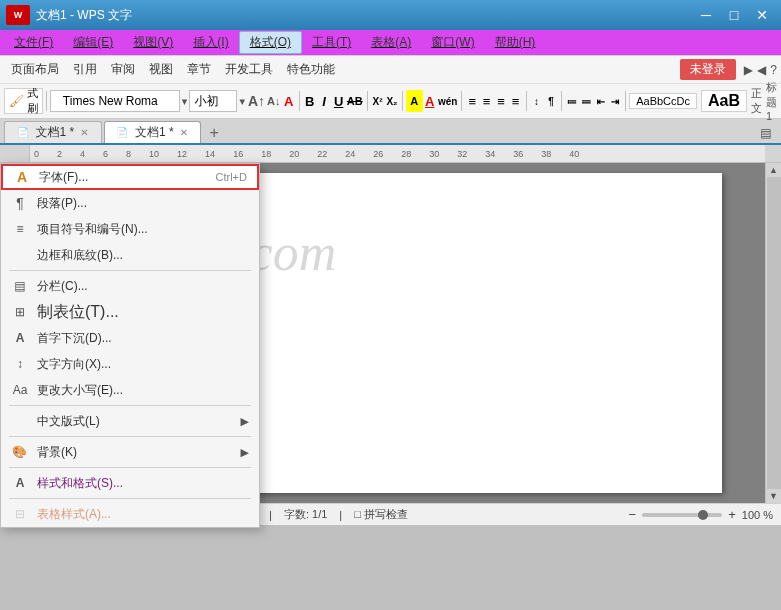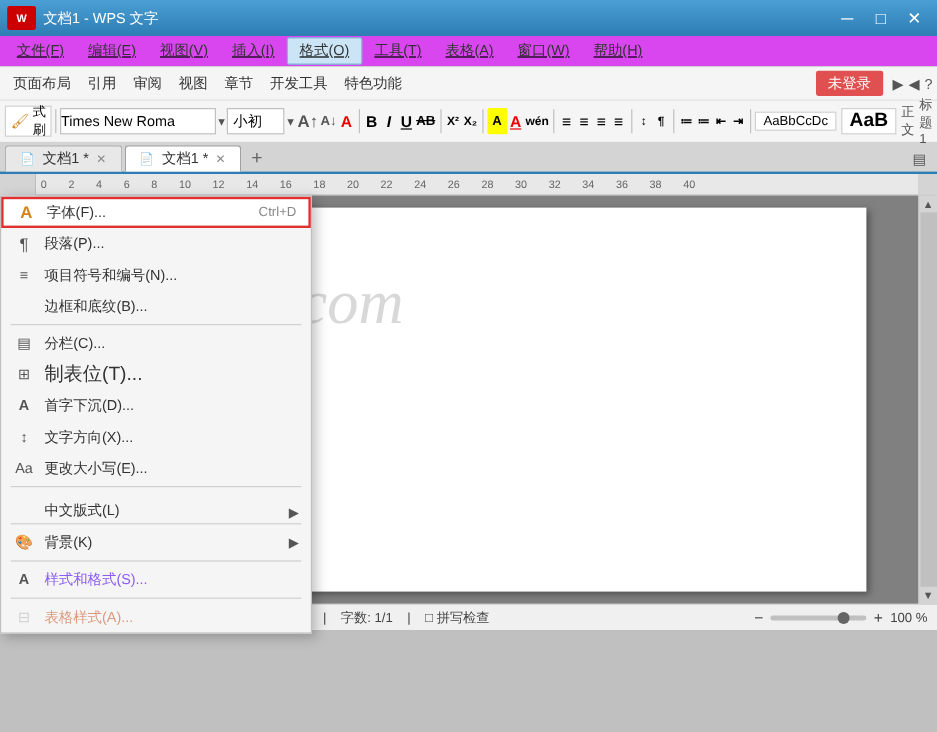--- a/index.html
+++ b/index.html
@@ -8,21 +8,21 @@
     
     .title-bar { height: 30px; background: linear-gradient(to bottom, #4a9fd4, #2e7db5); display: flex; align-items: center; justify-content: space-between; padding: 0 6px; }
     .title-bar-left { display: flex; align-items: center; gap: 6px; }
     .title-bar-logo { width: 24px; height: 20px; background: #c00; color: white; font-size: 9px; font-weight: bold; display: flex; align-items: center; justify-content: center; border-radius: 2px; }
     .title-bar-controls { display: flex; gap: 2px; }
     .title-btn { width: 26px; height: 20px; display: flex; align-items: center; justify-content: center; color: white; font-size: 14px; cursor: pointer; border-radius: 2px; }
     .menu-item { padding: 2px 10px; cursor: pointer; font-size: 12px; color: #333; border-radius: 2px; }
 
     .toolbar-btn { padding: 2px 6px; font-size: 12px; color: #333; cursor: pointer; border: 1px solid transparent; border-radius: 2px; }
 
-    .font-select { width: 130px; height: 22px; border: 1px solid #c0c0c0; background: white; font-size: 12px; padding: 1px 0; }
+    .font-select { width: 130px; height: 22px; border: 1px solid #c0c0c0; background: white; font-size: 12px; padding: 1px 12px; }
     .size-select { width: 50px; height: 22px; border: 1px solid #c0c0c0; background: white; font-size: 12px; padding: 1px 4px; }
 
     
     .fmt-btn { width: 22px; height: 22px; display: flex; align-items: center; justify-content: center; cursor: pointer; border: 1px solid transparent; border-radius: 2px; font-size: 13px; font-weight: bold; }
     .tab-close { font-size: 10px; color: #888; cursor: pointer; }
     .dropdown-item { height: 28px; display: flex; align-items: center; padding: 0 12px; gap: 8px; cursor: pointer; font-size: 12px; color: #333; white-space: nowrap; }
 
     
     .menu-item.formato { background: #cce5f6; border: 1px solid #7ab8d9; }
 
@@ -244,35 +244,35 @@
       </div>
       <div style="display:flex;align-items:center;height:26px;padding:0 10px;gap:8px;cursor:pointer;" class="dropdown-item">
         <span style="width:18px;text-align:center;font-size:12px;color:#555;">↕</span>
         <span style="font-size:12px;color:#333;">文字方向(X)...</span>
       </div>
       <div style="display:flex;align-items:center;height:26px;padding:0 10px;gap:8px;cursor:pointer;" class="dropdown-item">
         <span style="width:18px;text-align:center;font-size:12px;color:#555;">Aa</span>
         <span style="font-size:12px;color:#333;">更改大小写(E)...</span>
       </div>
       <div style="height:1px;background:#d0d0d0;margin:2px 8px;"></div>
-      <div style="display:flex;align-items:flex-end;height:26px;padding:0 10px;gap:8px;cursor:pointer;" class="dropdown-item">
+      <div style="display:flex;align-items:center;height:26px;padding:0 10px;gap:8px;cursor:pointer;" class="dropdown-item">
         <span style="width:18px;text-align:center;font-size:12px;color:#555;"> </span>
         <span style="font-size:12px;color:#333;">中文版式(L)</span>
         <span style="margin-left:auto;font-size:11px;color:#555;">▶</span>
       </div>
       <div style="height:1px;background:#d0d0d0;margin:2px 8px;"></div>
       <div style="display:flex;align-items:center;height:26px;padding:0 10px;gap:8px;cursor:pointer;" class="dropdown-item">
         <span style="width:18px;text-align:center;font-size:12px;color:#888;">🎨</span>
         <span style="font-size:12px;color:#333;">背景(K)</span>
         <span style="margin-left:auto;font-size:11px;color:#555;">▶</span>
       </div>
       <div style="height:1px;background:#d0d0d0;margin:2px 8px;"></div>
       <div style="display:flex;align-items:center;height:26px;padding:0 10px;gap:8px;cursor:pointer;" class="dropdown-item">
         <span style="width:18px;text-align:center;font-size:12px;color:#555;font-weight:bold;">A</span>
-        <span style="font-size:12px;color:#8b5cf6;">样式和格式(S)...</span>
+        <span style="font-size:12px;color:#701a75;">样式和格式(S)...</span>
       </div>
       <div style="height:1px;background:#d0d0d0;margin:2px 8px;"></div>
       <div style="display:flex;align-items:center;height:26px;padding:0 10px;gap:8px;cursor:pointer;opacity:0.5;">
         <span style="width:18px;text-align:center;font-size:12px;color:#aaa;">⊟</span>
         <span style="font-size:12px;color:#c2410c;">表格样式(A)...</span>
       </div>
     </div>
   </div>
 </div>
 

